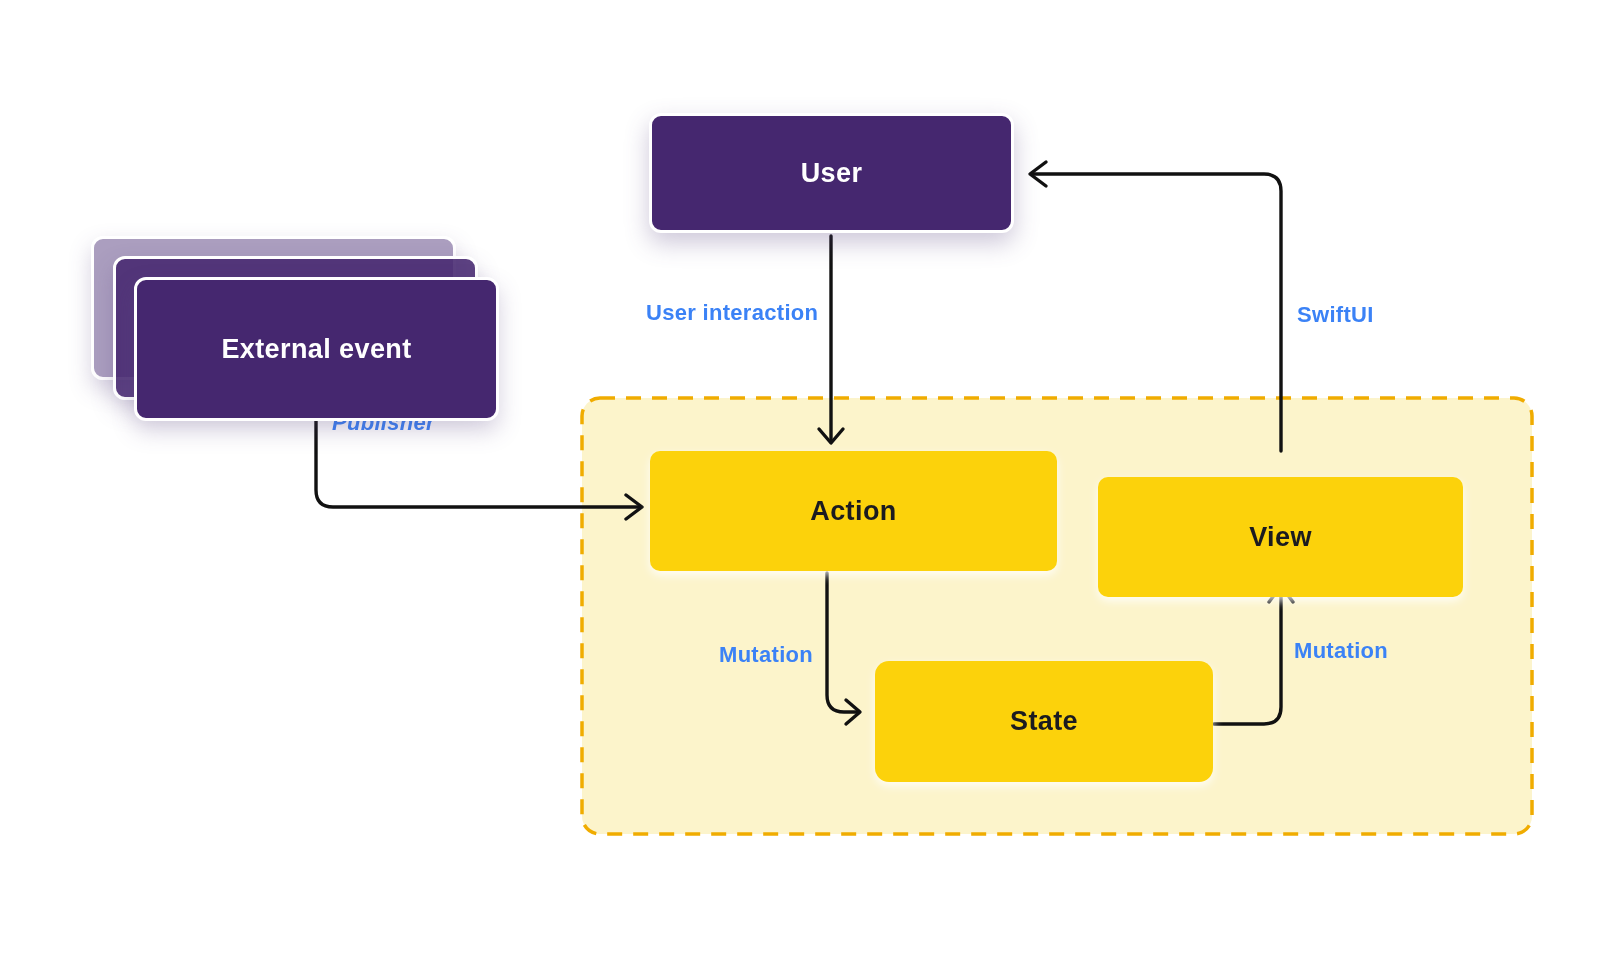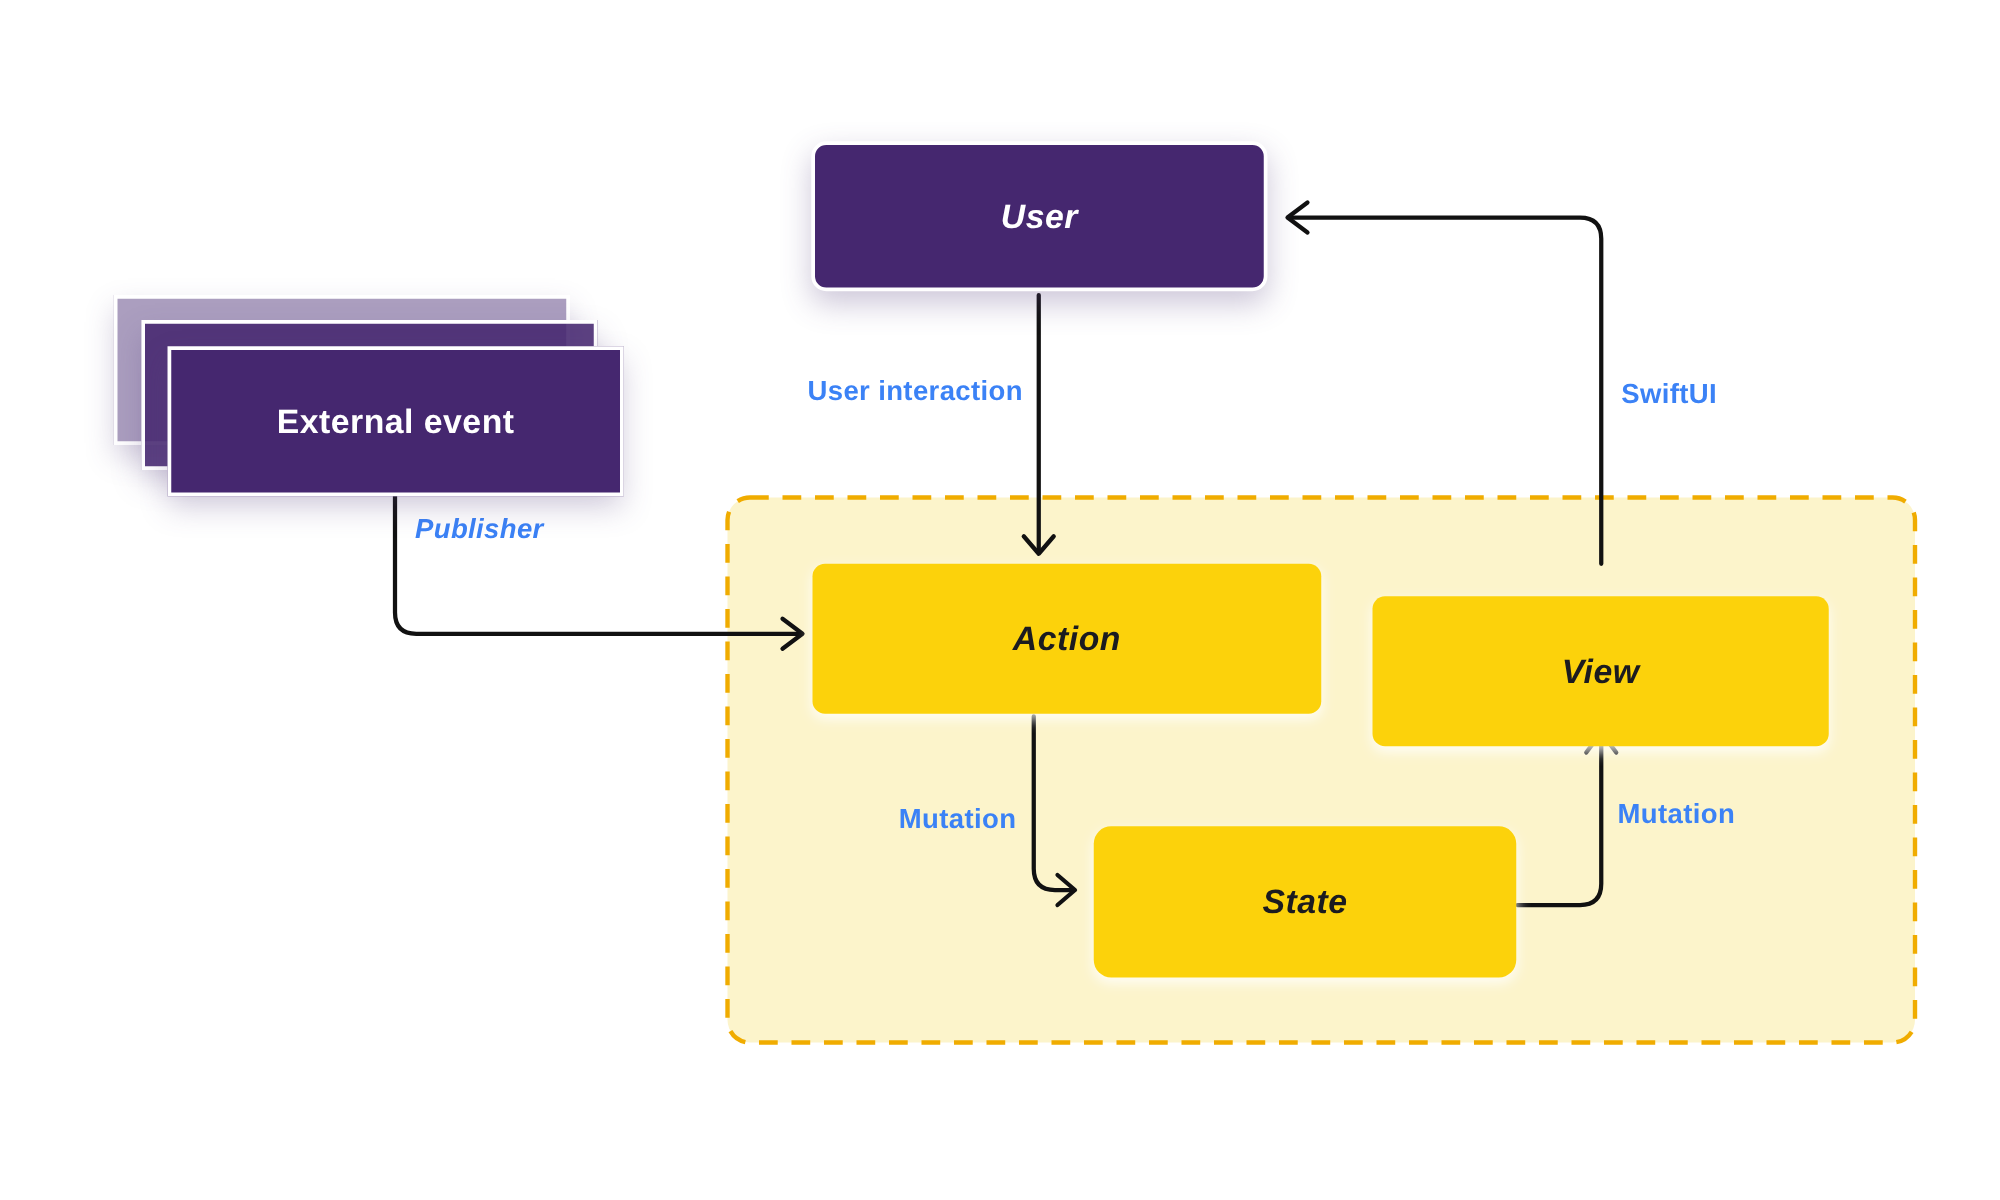--- a/index.html
+++ b/index.html
@@ -11,41 +11,40 @@
     overflow:hidden;
   }
   svg.layer{position:absolute;left:0;top:0;width:1600px;height:960px;}
   .node{
     position:absolute;
     display:flex;align-items:center;justify-content:center;
     box-sizing:border-box;
     border-radius:12px;
     font-weight:bold;
     letter-spacing:.4px;
-    font-style:italic;
   }
   .purple-node{
     background:#45276F;
     color:#ffffff;
     border:3px solid #ffffff;
     box-shadow:0 10px 24px rgba(90,70,130,0.30);
     font-size:27px;
   }
   .yellow-node{
     background:#FCD20B;
     color:#1B1B20;
     font-size:27px;
     border-radius:10px;
     box-shadow:0 4px 10px rgba(255,255,255,0.85);
   }
   .stack-card{
     position:absolute;
     box-sizing:border-box;
-    width:365px;height:120px;
-    border-radius:0;
+    width:365px;height:144px;
+    border-radius:12px;
     border:3px solid #ffffff;
     box-shadow:0 10px 22px rgba(90,70,130,0.25);
   }
   .stack-back{background:rgba(69,39,112,0.45);z-index:1;}
   .stack-mid{background:rgba(69,39,112,0.88);z-index:2;}
   .stack-front{
     background:#45276F;z-index:3;
     display:flex;align-items:center;justify-content:center;
     color:#ffffff;font-weight:bold;font-size:27px;letter-spacing:.4px;
   }

